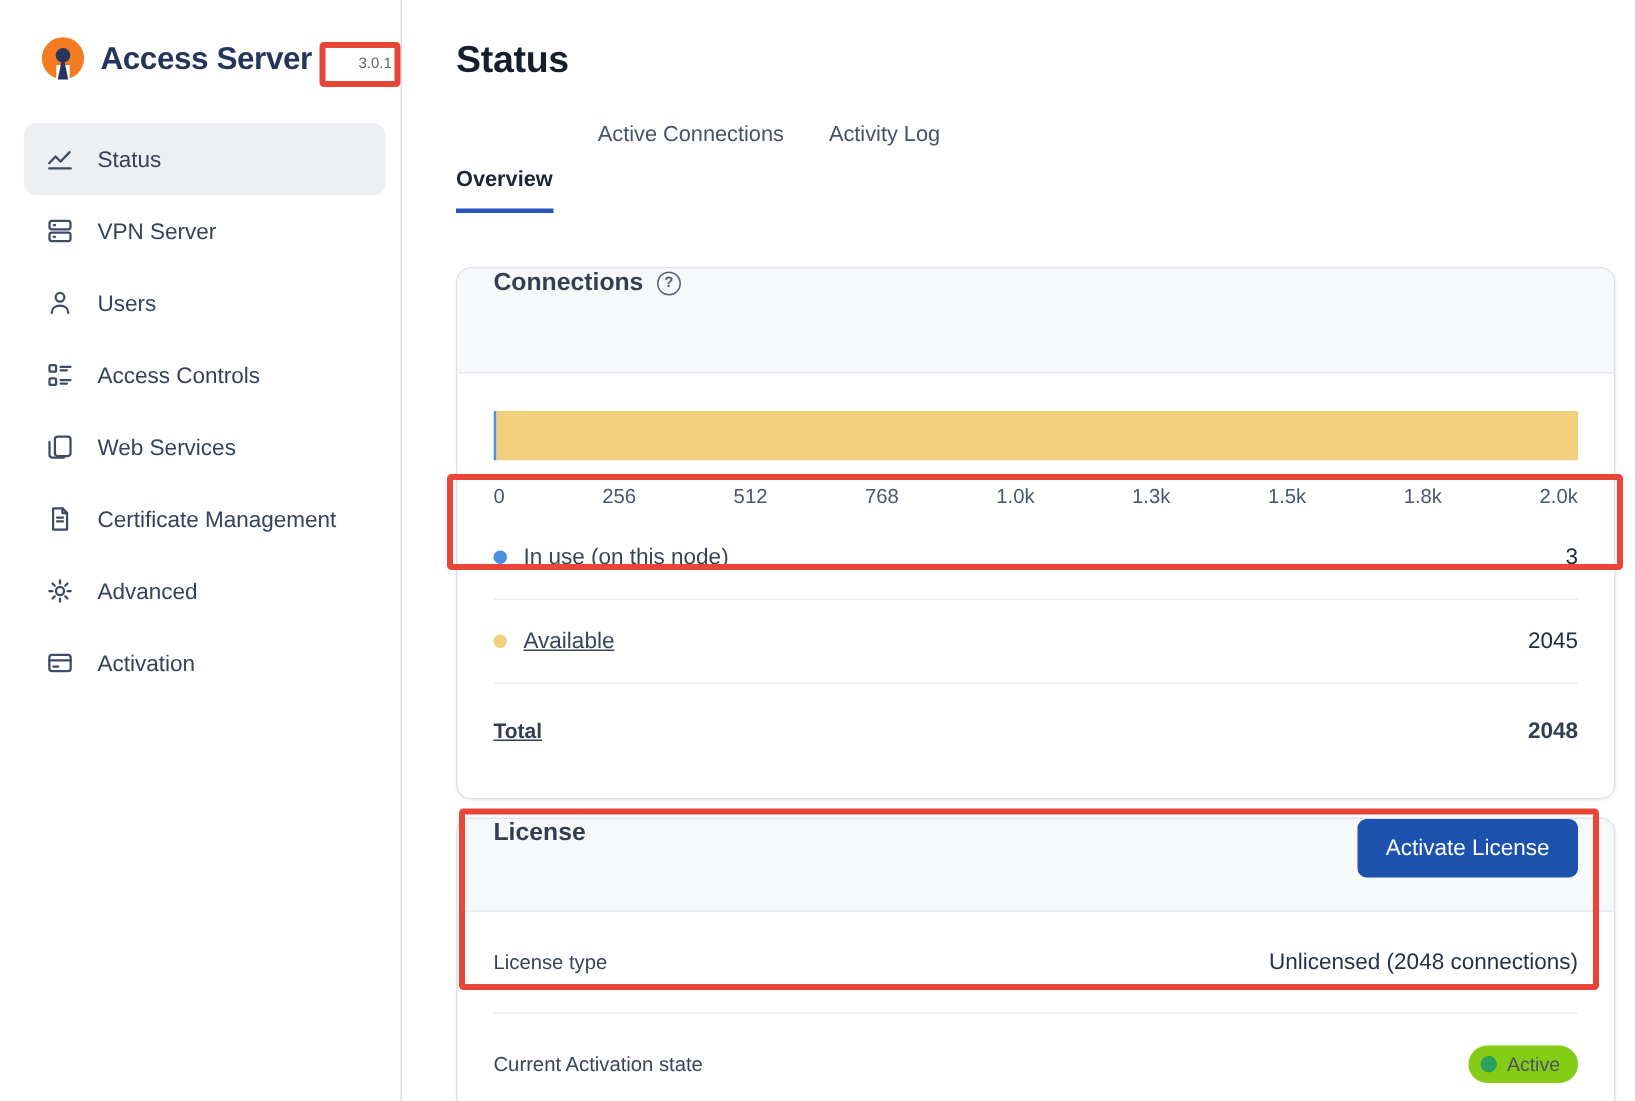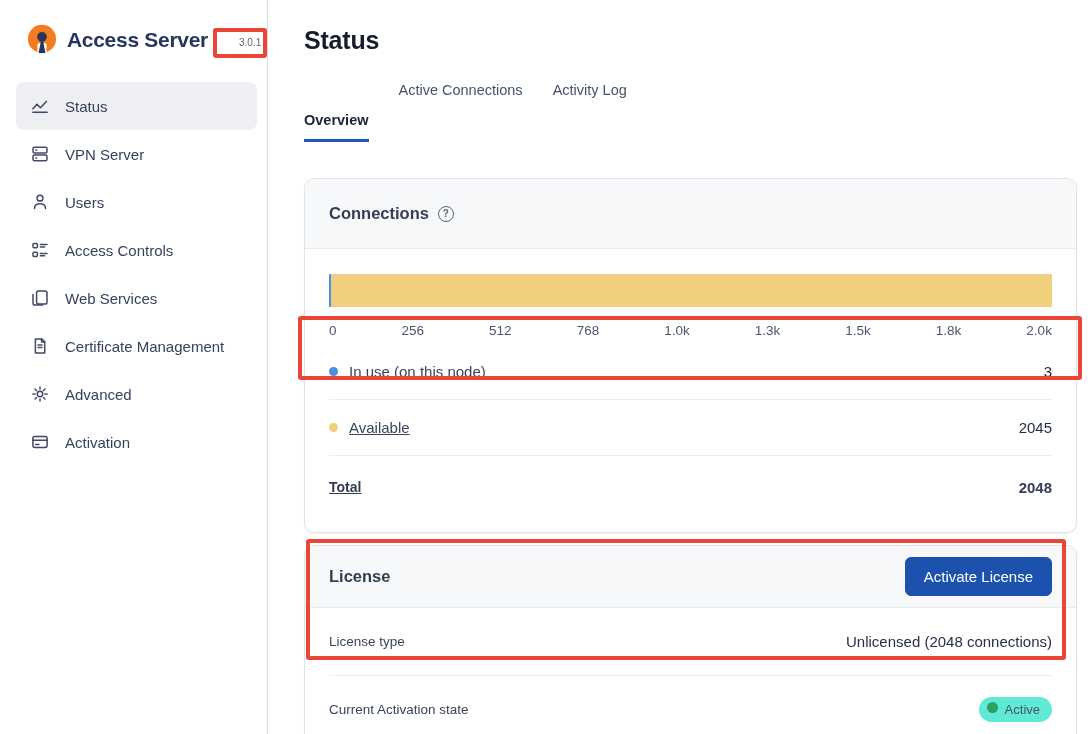--- a/index.html
+++ b/index.html
@@ -37,21 +37,21 @@
   .tab.active { color:#1B2534; font-weight:600; border-bottom-color:#2456B8;margin-top:30px; }
 
   .card {
     width:773px; border:1px solid #DFE3E9; border-radius:10px;
     box-shadow:0 1px 2px rgba(18,28,48,0.05); overflow:hidden; background:#fff;
   }
   .card-connections { margin-top:36px; }
   .card-license { margin-top:12px; }
 
   .card-header {
-    display:flex; justify-content:space-between; align-items:center;
+    display:flex; justify-content:space-between; align-items:flex-start;
     background:#F7F8FA; border-bottom:1px solid #E7EAEE; padding:0 24px;
   }
   .card-connections .card-header { height:70px; }
   .card-license .card-header { height:62px; }
   .card-title-wrap { display:flex; align-items:center; gap:9px; }
   .card-title { font-size:16.5px; font-weight:700; color:#333E53; }
   .help-icon {
     width:16px; height:16px; border:1.2px solid #5A6478; border-radius:50%;
     display:inline-flex; align-items:center; justify-content:center;
     font-size:10px; color:#5A6478; font-weight:700; cursor:pointer;
@@ -85,22 +85,22 @@
 
   
   .lic-row {
     display:flex; justify-content:space-between; align-items:center;
     height:68px; margin:0 24px; border-bottom:1px solid #EBEDF1;
   }
   .lic-row:last-child { border-bottom:none; height:66px; }
   .lic-label { font-size:13.5px; color:#39445C; }
   .lic-value { font-size:15px; color:#26304A; }
   .badge {
-    display:inline-flex; align-items:flex-start; gap:7px;
-    background:#5eead4; border-radius:13px; padding:5px 12px 5px 8px;
+    display:inline-flex; align-items:center; gap:7px;
+    background:#84cc16; border-radius:13px; padding:5px 12px 5px 8px;
     font-size:13px; color:#4A5264;
   }
   .badge-dot { width:11px; height:11px; border-radius:50%; }
 
   
   .annotation { position:absolute; border:4px solid #EA4638; border-radius:3px; pointer-events:none; z-index:20; }
   .ann-version { left:213px; top:28px; width:54px; height:30px; }
   .ann-inuse   { left:298px; top:316px; width:784px; height:64px; }
   .ann-license { left:306px; top:539px; width:760px; height:121px; }
 </style>

